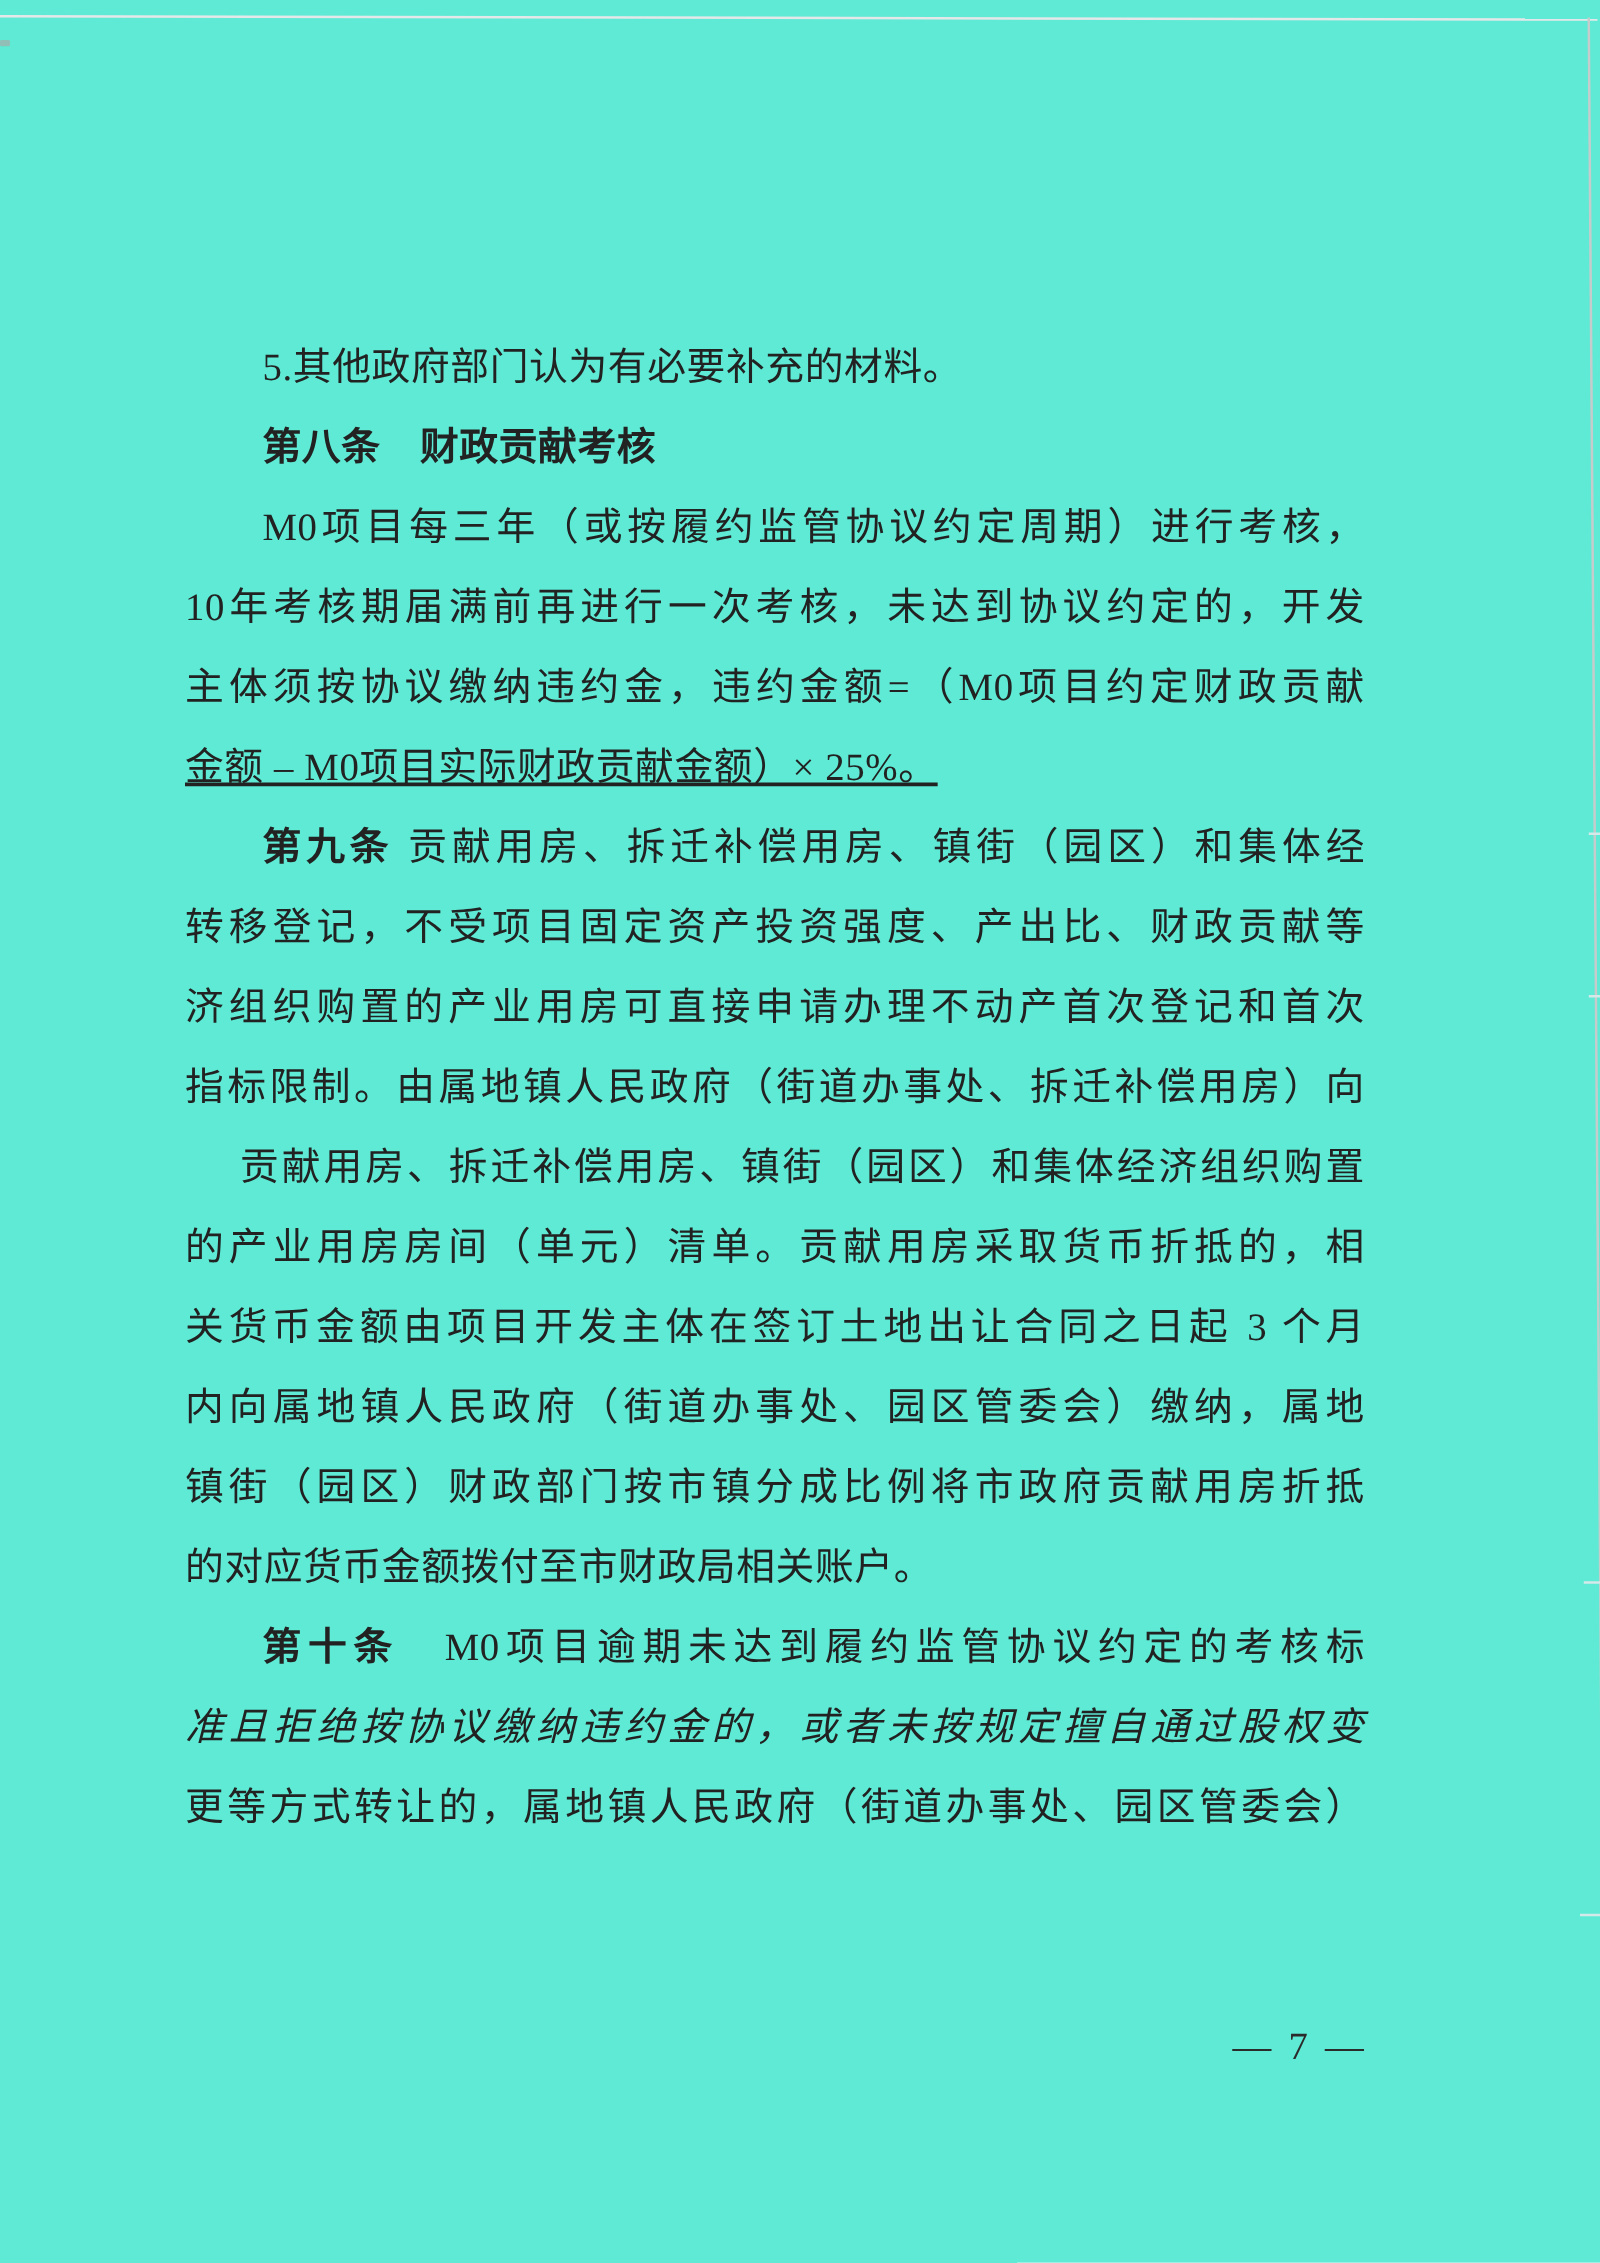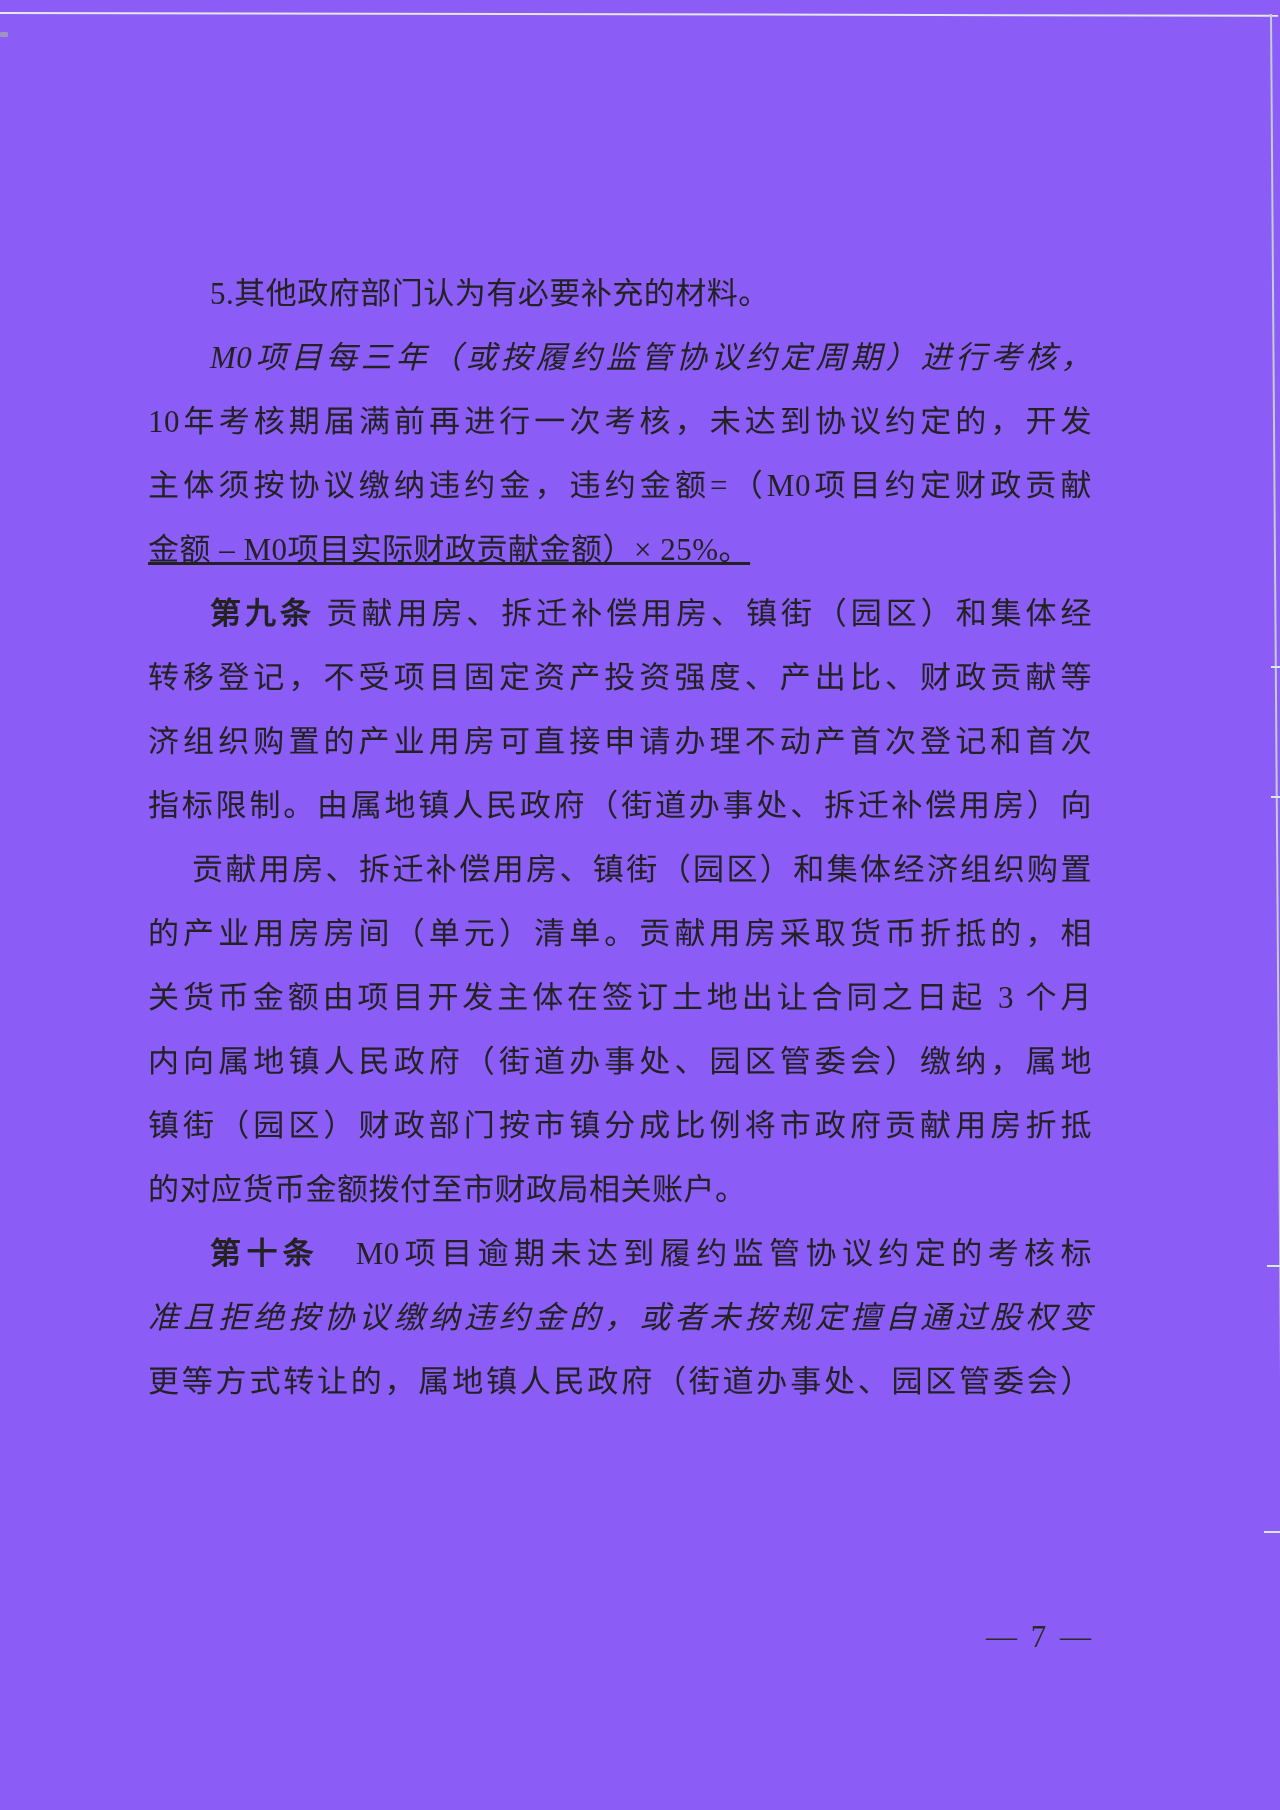--- a/index.html
+++ b/index.html
@@ -48,33 +48,34 @@
   .tick-3{left:1267px;top:1265px;width:13px;}
   .tick-4{left:1264px;top:1531px;width:16px;}
   .corner-mark{
     position:absolute;left:0;top:32px;width:8px;height:5px;
     background:#a7adad;opacity:0.7;border-radius:1px;
   }
 </style>
 </head>
 <body>
 
-<div class="page" style="background: #8b5cf6;">
+<div class="page" style="background: #5eead4;">
 
   <div class="edge-line-top" style="background: rgb(228, 232, 232);"></div>
   <div class="edge-line-right" style="background: rgb(198, 203, 203);"></div>
   <div class="edge-tick tick-1" style="background: rgb(212, 233, 233);"></div>
   <div class="edge-tick tick-2" style="background: rgb(212, 233, 233);"></div>
   <div class="edge-tick tick-3" style="background: rgb(212, 233, 233);"></div>
   <div class="edge-tick tick-4" style="background: rgb(212, 233, 233);"></div>
   <div class="corner-mark"></div>
 
   <div class="text-block">
       <div class="line indent" style="color: rgb(34, 34, 34);"><span>5.其他政府部门认为有必要补充的材料。</span></div>
-      <div class="line indent justify" style="color: rgb(34, 34, 34); font-style: italic;"><span>M0项目每三年（或按履约监管协议约定周期）进行考核，</span></div>
+      <div class="line indent" style="color: rgb(34, 34, 34);"><span class="seg-bold">第八条　财政贡献考核</span></div>
+      <div class="line indent justify" style="color: rgb(34, 34, 34);"><span>M0项目每三年（或按履约监管协议约定周期）进行考核，</span></div>
       <div class="line justify" style="color: rgb(34, 34, 34);"><span>10年考核期届满前再进行一次考核，未达到协议约定的，开发</span></div>
       <div class="line justify" style="color: rgb(34, 34, 34);"><span>主体须按协议缴纳违约金，违约金额=（M0项目约定财政贡献</span></div>
       <div class="line" style="color: rgb(34, 34, 34); text-decoration: underline;"><span>金额 – M0项目实际财政贡献金额）× 25%。</span></div>
       <div class="line indent justify" style="color: rgb(34, 34, 34);"><span class="seg-bold">第九条</span><span> 贡献用房、拆迁补偿用房、镇街（园区）和集体经</span></div>
       <div class="line justify" style="color: rgb(34, 34, 34);"><span>转移登记，不受项目固定资产投资强度、产出比、财政贡献等</span></div>
       <div class="line justify" style="color: rgb(34, 34, 34);"><span>济组织购置的产业用房可直接申请办理不动产首次登记和首次</span></div>
       <div class="line justify" style="color: rgb(34, 34, 34);"><span>指标限制。由属地镇人民政府（街道办事处、拆迁补偿用房）向</span></div>
       <div class="line justify" style="color: rgb(34, 34, 34); margin-left: 44px;"><span>贡献用房、拆迁补偿用房、镇街（园区）和集体经济组织购置</span></div>
       <div class="line justify" style="color: rgb(34, 34, 34);"><span>的产业用房房间（单元）清单。贡献用房采取货币折抵的，相</span></div>
       <div class="line justify" style="color: rgb(34, 34, 34);"><span>关货币金额由项目开发主体在签订土地出让合同之日起 3 个月</span></div>

